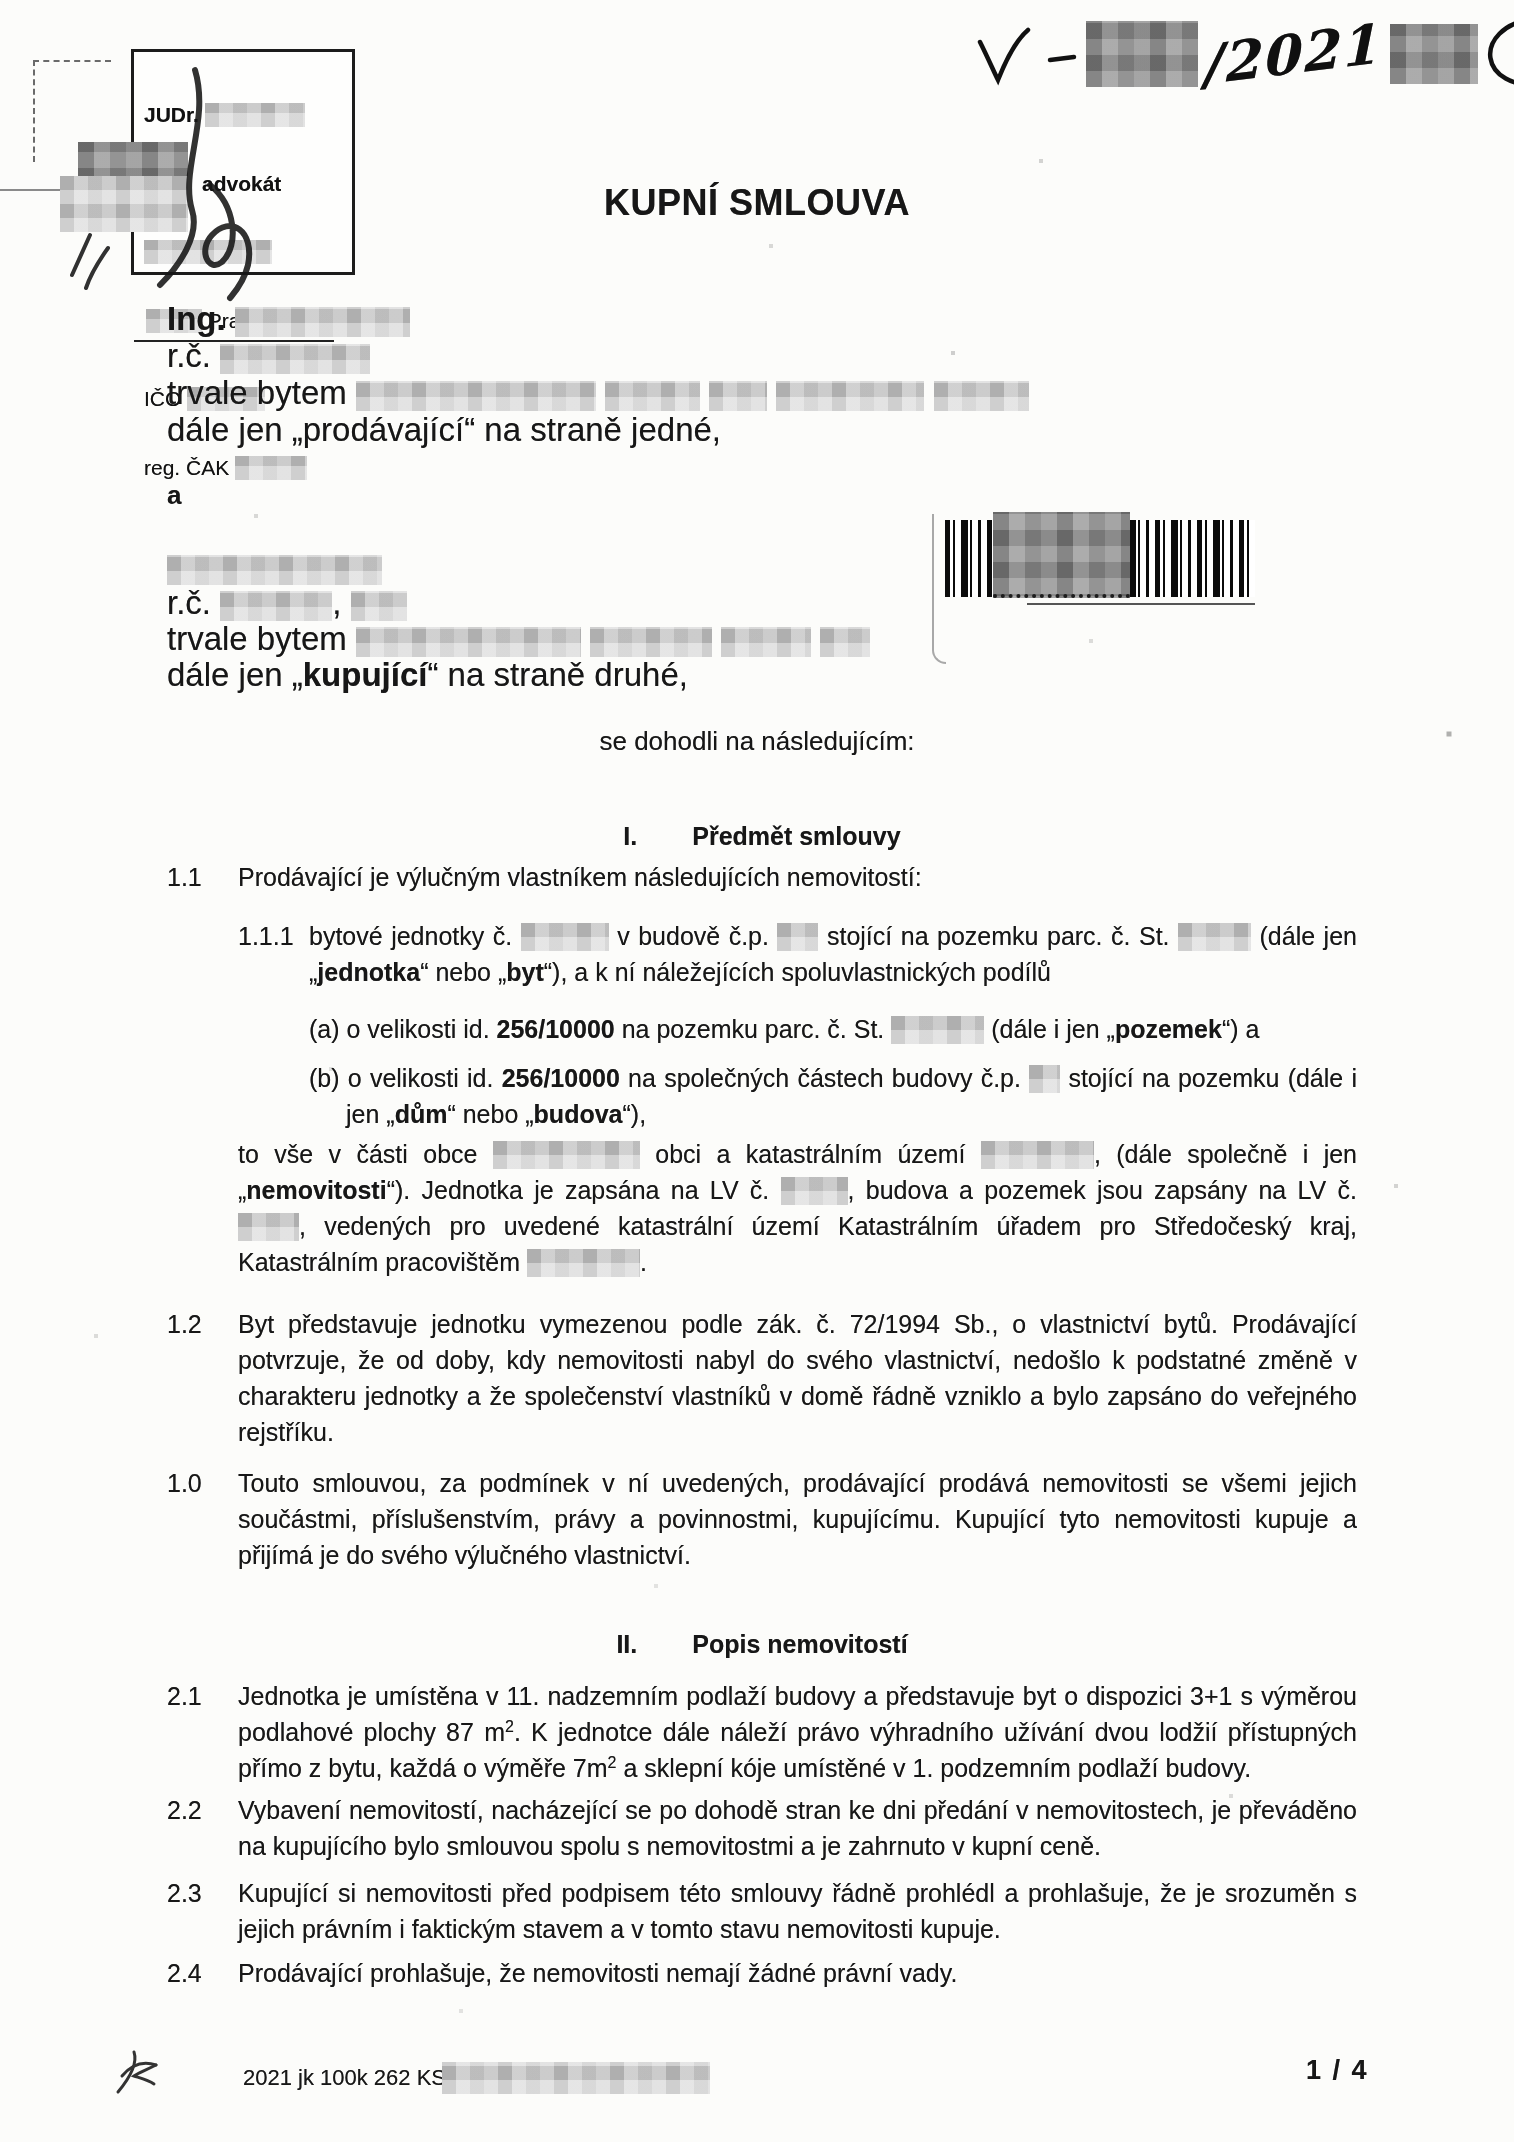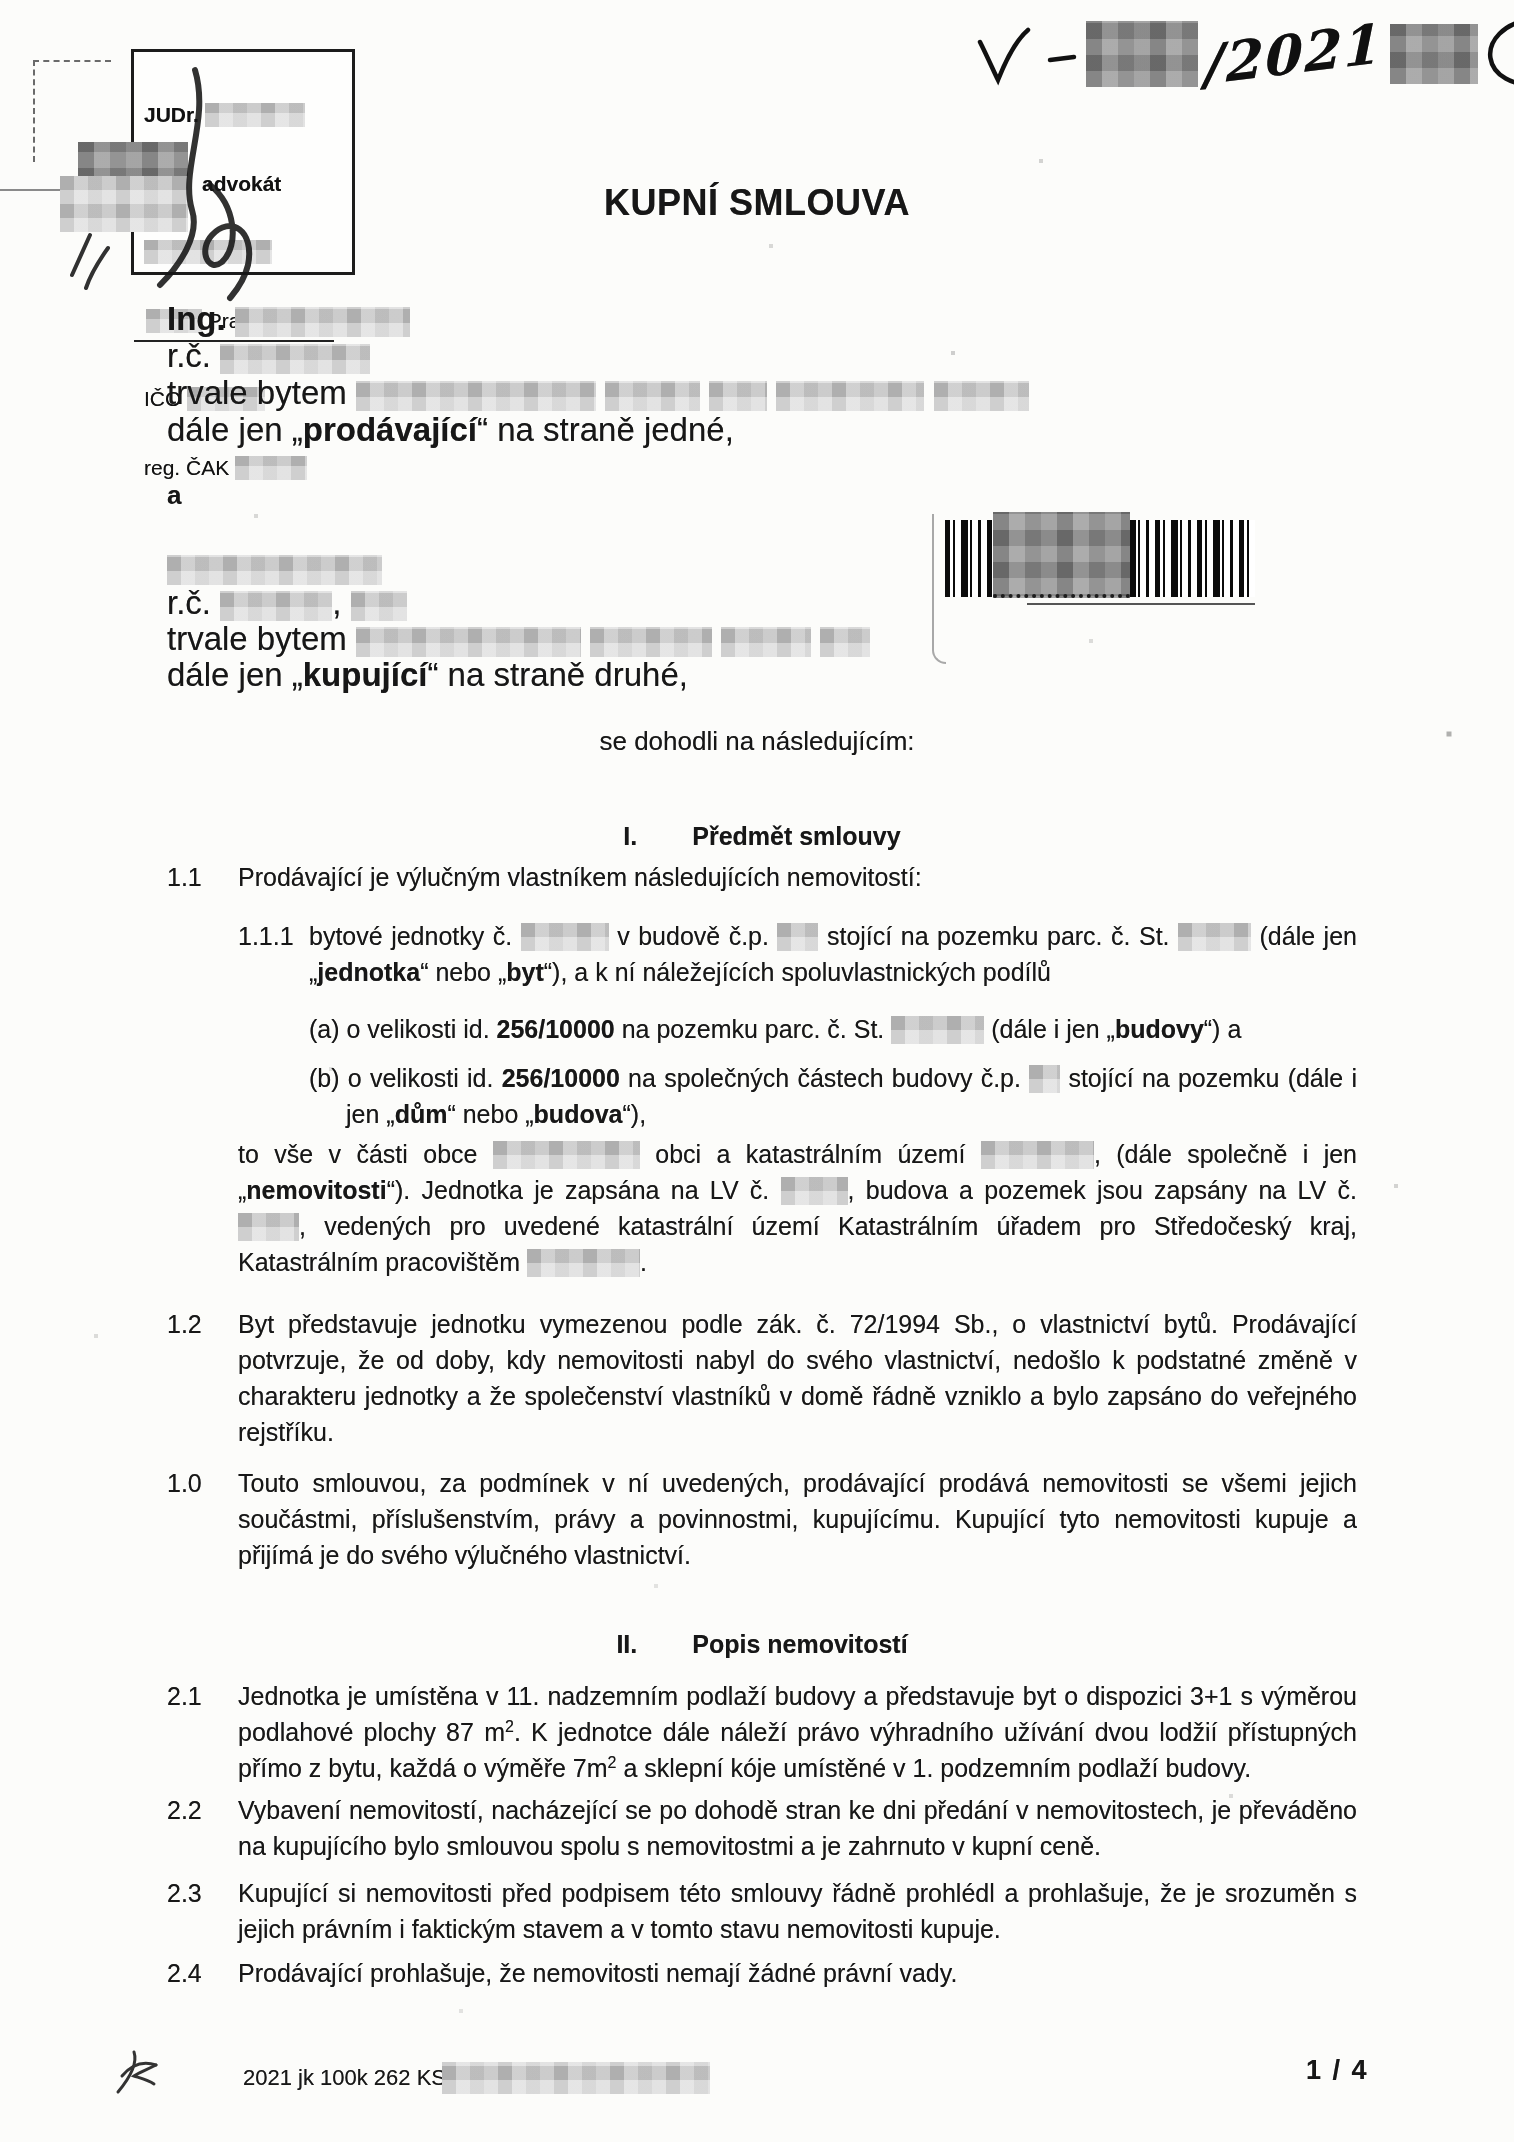--- a/index.html
+++ b/index.html
@@ -137,21 +137,21 @@
       
     </span>
   </div>
 
   <h1 class="title">KUPNÍ SMLOUVA</h1>
 
   <div class="party party-seller">
     <div><span style="font-weight: bold;">Ing.</span><span> </span><span class="rd" style="width: 175px;"></span></div>
     <div><span>r.č. </span><span class="rd" style="width: 150px;"></span></div>
     <div><span>trvale bytem </span><span class="rd" style="width: 240px;"></span><span> </span><span class="rd" style="width: 95px;"></span><span> </span><span class="rd" style="width: 58px;"></span><span>  </span><span class="rd" style="width: 148px;"></span><span> </span><span class="rd" style="width: 95px;"></span></div>
-    <div><span>dále jen „</span><span style="font-weight: bold;">prodávající</span><span>“ na straně jedné,</span></div>
+    <div><span>dále jen „</span><span style="font-weight: normal;">prodávající</span><span>“ na straně jedné,</span></div>
   </div>
 
   <div class="conj">a</div>
 
   <div class="party party-buyer">
     <div><span class="rd" style="width: 215px;"></span></div>
     <div><span>r.č. </span><span class="rd" style="width: 112px;"></span><span>, </span><span class="rd" style="width: 56px;"></span></div>
     <div><span>trvale bytem </span><span class="rd" style="width: 225px;"></span><span> </span><span class="rd" style="width: 122px;"></span><span> </span><span class="rd" style="width: 90px;"></span><span> </span><span class="rd" style="width: 50px;"></span></div>
     <div><span>dále jen „</span><span style="font-weight: bold;">kupující</span><span>“ na straně druhé,</span></div>
   </div>
@@ -175,21 +175,21 @@
     <div class="item" style="margin-bottom:23px;">
       <div class="num">1.1</div>
       <div class="content"><span>Prodávající je výlučným vlastníkem následujících nemovitostí:</span></div>
     </div>
 
     <div class="item item-sub" style="margin-bottom:21px;">
       <div class="num">1.1.1</div>
       <div class="content"><span>bytové jednotky č. </span><span class="rd" style="width: 88px;"></span><span> v budově č.p. </span><span class="rd" style="width: 41px;"></span><span> stojící na pozemku parc. č. St. </span><span class="rd" style="width: 73px;"></span><span> (dále jen „</span><span style="font-weight: bold;">jednotka</span><span>“ nebo „</span><span style="font-weight: bold;">byt</span><span>“), a k ní náležejících spoluvlastnických podílů</span></div>
     </div>
 
-    <div class="para-letter" style="margin-bottom:13px;"><span>(a) o velikosti id. </span><span style="font-weight: bold;">256/10000</span><span> na pozemku parc. č. St. </span><span class="rd" style="width: 93px;"></span><span> (dále i jen „</span><span style="font-weight: bold;">budovy</span><span>“) a</span></div>
+    <div class="para-letter" style="margin-bottom:13px;"><span>(a) o velikosti id. </span><span style="font-weight: bold;">256/10000</span><span> na pozemku parc. č. St. </span><span class="rd" style="width: 93px;"></span><span> (dále i jen „</span><span style="font-weight: bold;">pozemek</span><span>“) a</span></div>
 
     <div class="para-letter" style="margin-bottom:4px;"><span>(b) o velikosti id. </span><span style="font-weight: bold;">256/10000</span><span> na společných částech budovy č.p. </span><span class="rd" style="width: 31px;"></span><span> stojící na pozemku (dále i jen „</span><span style="font-weight: bold;">dům</span><span>“ nebo „</span><span style="font-weight: bold;">budova</span><span>“),</span></div>
 
     <div class="para-sum" style="margin-bottom:26px;"><span>to vše v části obce </span><span class="rd" style="width: 147px;"></span><span> obci a katastrálním území </span><span class="rd" style="width: 113px;"></span><span>, (dále společně i jen „</span><span style="font-weight: bold;">nemovitosti</span><span>“). Jednotka je zapsána na LV č. </span><span class="rd" style="width: 67px;"></span><span>, budova a pozemek jsou zapsány na LV č. </span><span class="rd" style="width: 61px;"></span><span>, vedených pro uvedené katastrální území Katastrálním úřadem pro Středočeský kraj, Katastrálním pracovištěm </span><span class="rd" style="width: 113px;"></span><span>.</span></div>
 
     <div class="item" style="margin-bottom:15px;">
       <div class="num">1.2</div>
       <div class="content"><span>Byt představuje jednotku vymezenou podle zák. č. 72/1994 Sb., o vlastnictví bytů. Prodávající potvrzuje, že od doby, kdy nemovitosti nabyl do svého vlastnictví, nedošlo k podstatné změně v charakteru jednotky a že společenství vlastníků v domě řádně vzniklo a bylo zapsáno do veřejného rejstříku.</span></div>
     </div>
 

